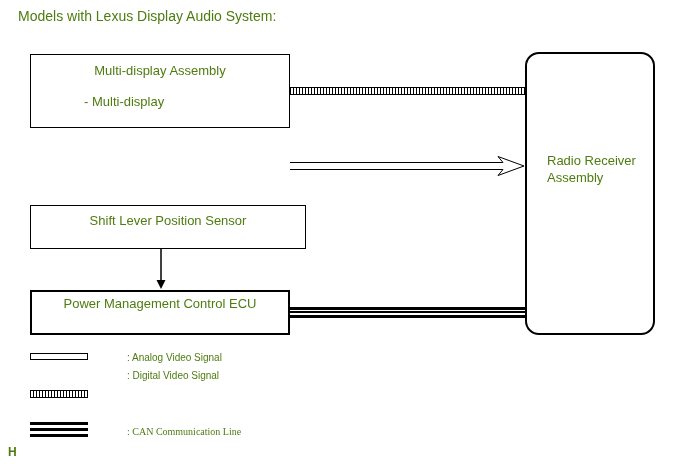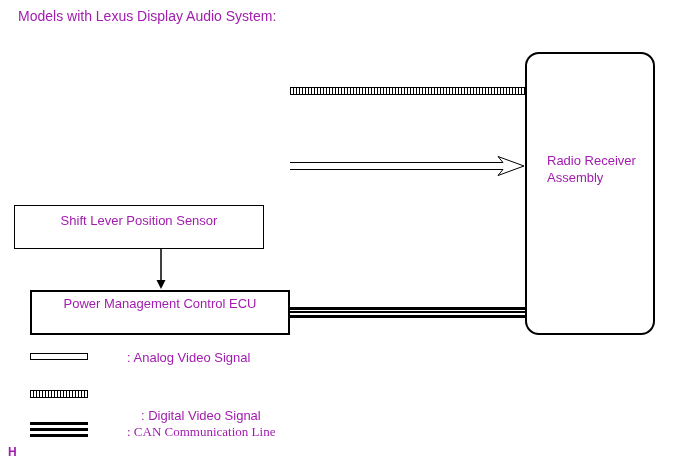--- a/index.html
+++ b/index.html
@@ -6,21 +6,21 @@
     margin: 0;
     padding: 0;
     background: #ffffff;
   }
   .stage {
     position: relative;
     width: 689px;
     height: 464px;
     background: #ffffff;
     font-family: "Liberation Sans", sans-serif;
-    color: #a21caf;
+    color: #4d7c0f;
     overflow: hidden;
   }
   .abs { position: absolute; }
   .title {
     left: 18px; top: 8px;
     font-size: 14px;
     line-height: 17px;
   }
   .box {
     box-sizing: border-box;
@@ -28,21 +28,21 @@
     background: #fff;
     font-size: 13px;
     line-height: 15px;
   }
   .box .center-line { text-align: center; }
   .box-multi { left: 30px; top: 54px; width: 260px; height: 74px; }
   .box-multi .line1 { padding-top: 8px; }
   .box-multi .line2 { padding-left: 53px; margin-top: 16px; text-align: left; }
   .box-camera { left: 30px; top: 146px; width: 260px; height: 44px; }
   .box-camera .line1 { padding-top: 2px; }
-  .box-shift { left: 14px; top: 205px; width: 250px; height: 44px; }
+  .box-shift { left: 30px; top: 205px; width: 276px; height: 44px; }
   .box-shift .line1 { padding-top: 7px; }
   .box-ecu { left: 30px; top: 290px; width: 260px; height: 45px; border-width: 2px; }
   .box-ecu .line1 { padding-top: 4px; }
   .box-radio {
     left: 525px; top: 52px; width: 130px; height: 283px;
     border-width: 2px; border-radius: 14px;
   }
   .box-radio .radio-text {
     position: absolute; left: 20px; top: 98px;
     text-align: left; line-height: 17px;
@@ -70,36 +70,40 @@
   
   .legend-analog-symbol {
     left: 30px; top: 353px; width: 58px; height: 7px;
     box-sizing: border-box; border: 1px solid #000; background: #fff;
   }
   .legend-digital-symbol { left: 30px; top: 390px; width: 58px; height: 8px; }
   .legend-can-symbol {
     left: 30px; top: 422px; width: 58px; height: 15px;
     background: linear-gradient(#fff 0px, #fff 3px, #000 3px, #000 6px, #fff 6px, #fff 9px);
   }
-  .legend-label { font-size: 13px; line-height: 15px; left: 127px; }
+  .legend-label { font-size: 10px; line-height: 15px; left: 127px; }
   .legend-label-analog  { top: 350px; }
-  .legend-label-digital { top: 408px; margin-left: 14px; }
+  .legend-label-digital { top: 368px; }
   .legend-label-can     { top: 424px; font-family: Liberation Serif, serif; }
   .footnote {
     left: 8px; top: 445px;
     font-size: 12px; font-weight: 600;
   }
 </style>
 </head>
 <body>
 
 <div class="stage">
 
   <div class="abs title">Models with Lexus Display Audio System:</div>
 
+  <div class="abs box box-multi">
+    <div class="center-line line1">Multi-display Assembly</div>
+    <div class="line2">- Multi-display</div>
+  </div>
 
 
   <div class="abs box box-shift">
     <div class="center-line line1">Shift Lever Position Sensor</div>
   </div>
 
   <div class="abs box box-ecu">
     <div class="center-line line1">Power Management Control ECU</div>
   </div>
 

